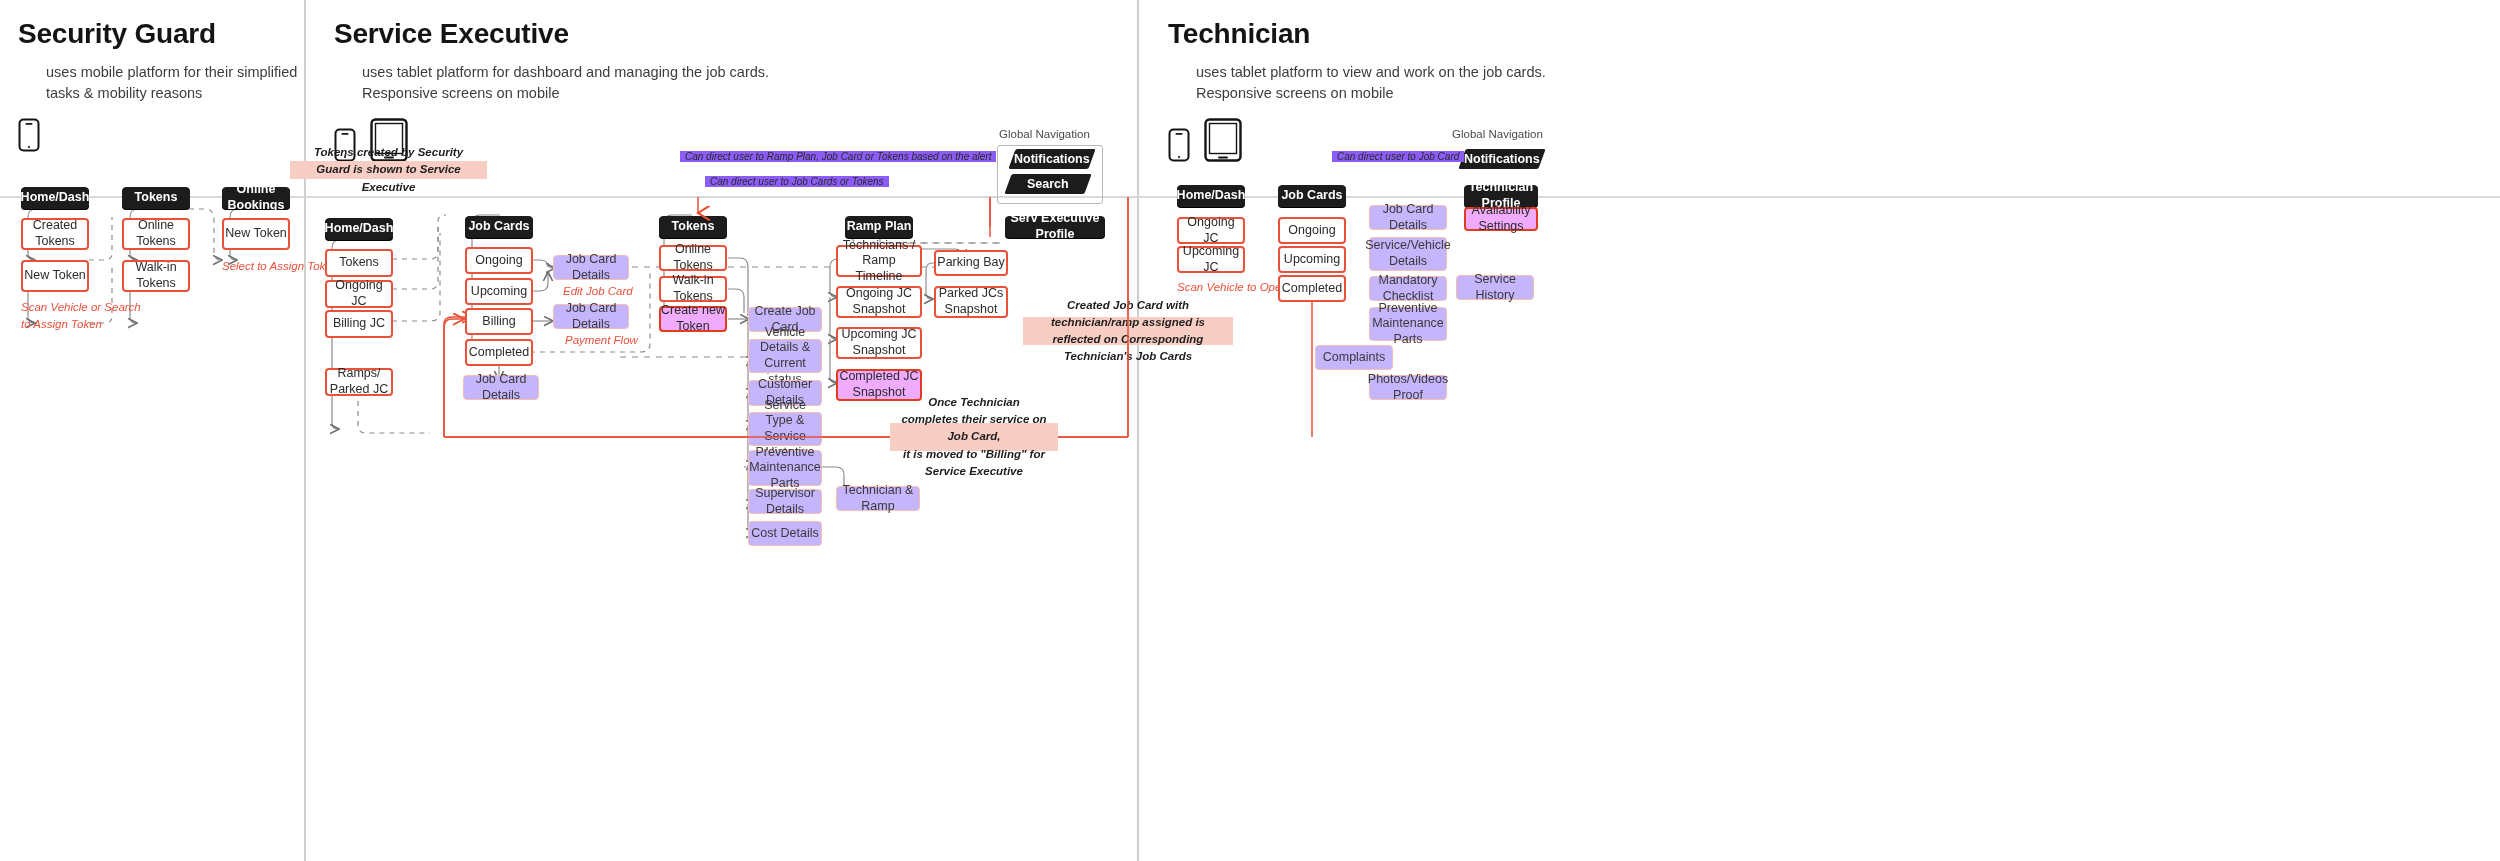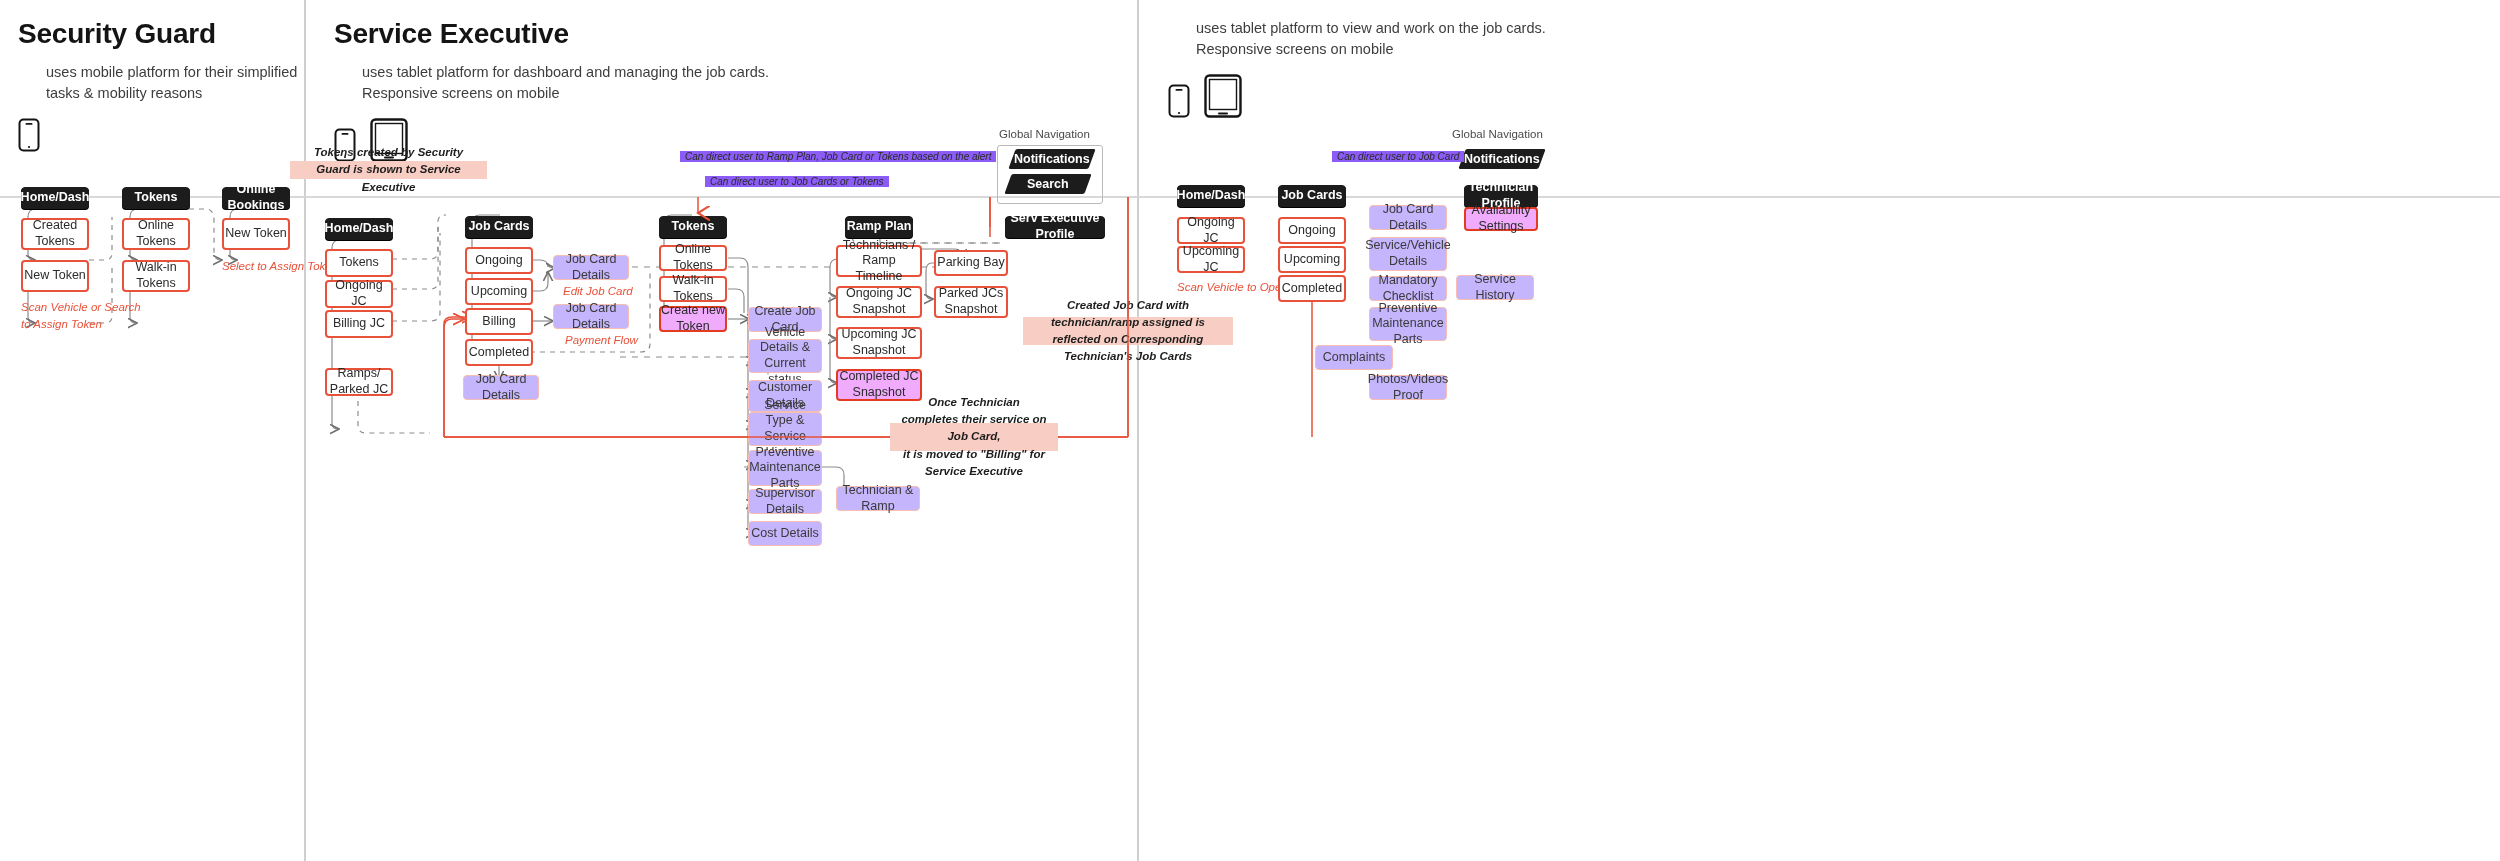--- a/index.html
+++ b/index.html
@@ -102,20 +102,21 @@
         <rect x="1.5" y="1.5" width="35" height="41" rx="4" fill="none" stroke="#141414" stroke-width="2.4"></rect>
         <rect x="5.5" y="5.5" width="27" height="30" fill="none" stroke="#141414" stroke-width="1.4"></rect>
         <rect x="14" y="38.4" width="10" height="2.1" rx="1" fill="#141414"></rect>
       </svg>
     </div>
   </div>
 
   <div class="vline" style="left:1137px;"></div>
 
   <div class="persona" style="left:1150px; width:800px;">
+    <div class="persona-title">Technician</div>
     <div class="persona-desc" style="white-space:pre-line;">uses tablet platform to view and work on the job cards.
 Responsive screens on mobile</div>
     <div class="device-row">
       <svg width="22" height="34" viewBox="0 0 22 34">
         <rect x="1.5" y="1.5" width="19" height="31" rx="4" fill="none" stroke="#141414" stroke-width="2"></rect>
         <rect x="7.5" y="5" width="7" height="1.8" rx="0.9" fill="#141414"></rect>
         <circle cx="11" cy="29" r="1.1" fill="#141414"></circle>
       </svg>
       <svg width="38" height="44" viewBox="0 0 38 44">
         <rect x="1.5" y="1.5" width="35" height="41" rx="4" fill="none" stroke="#141414" stroke-width="2.4"></rect>
@@ -257,21 +258,21 @@
 <div class="node n-pale" style="left:463px; top:178px; width:76px;  height:25px;">Job Card Details</div>
 
 <div class="node n-dark" style="left:659px; top:19px;  width:68px;  height:22px;">Tokens</div>
 <div class="node n-red" style="left:659px; top:48px;  width:68px;  height:26px;">Online Tokens</div>
 <div class="node n-red" style="left:659px; top:79px;  width:68px;  height:26px;">Walk-in Tokens</div>
 <div class="node n-red-strong" style="left:659px; top:109px; width:68px; height:26px;">Create new Token</div>
 
 <div class="node n-pale" style="left:748px; top:110px; width:74px; height:25px; white-space:pre-line;">Create Job Card</div>
 <div class="node n-pale" style="left:748px; top:142px; width:74px; height:34px; white-space:pre-line;">Vehicle Details &amp;
 Current status</div>
-<div class="node n-pale" style="left:748px; top:183px; width:74px; height:32px; white-space:pre-line;">Customer Details</div>
+<div class="node n-pale" style="left:748px; top:183px; width:74px; height:26px; white-space:pre-line;">Customer Details</div>
 <div class="node n-pale" style="left:748px; top:215px; width:74px; height:34px; white-space:pre-line;">Service Type &amp;
 Service History</div>
 <div class="node n-pale" style="left:748px; top:253px; width:74px; height:36px; white-space:pre-line;">Preventive
 Maintenance Parts</div>
 <div class="node n-pale" style="left:748px; top:292px; width:74px; height:25px; white-space:pre-line;">Supervisor Details</div>
 <div class="node n-pale" style="left:748px; top:324px; width:74px; height:25px; white-space:pre-line;">Cost Details</div>
 <div class="node n-pale" style="left:836px; top:289px; width:84px; height:25px;">Technician &amp; Ramp</div>
 
 <div class="node n-dark" style="left:845px; top:19px;  width:68px; height:22px;">Ramp Plan</div>
 <div class="node n-red" style="left:836px; top:48px;  width:86px; height:32px; white-space:pre-line;">Technicians / Ramp

